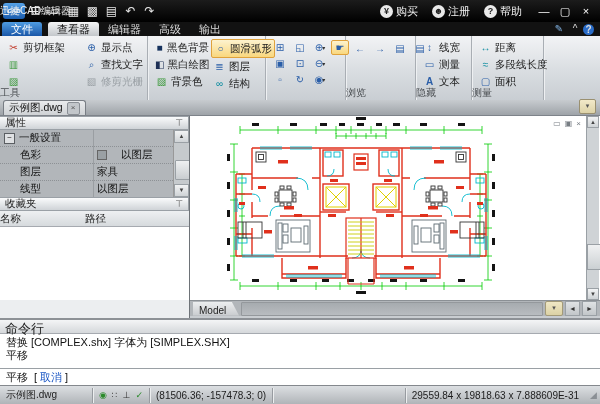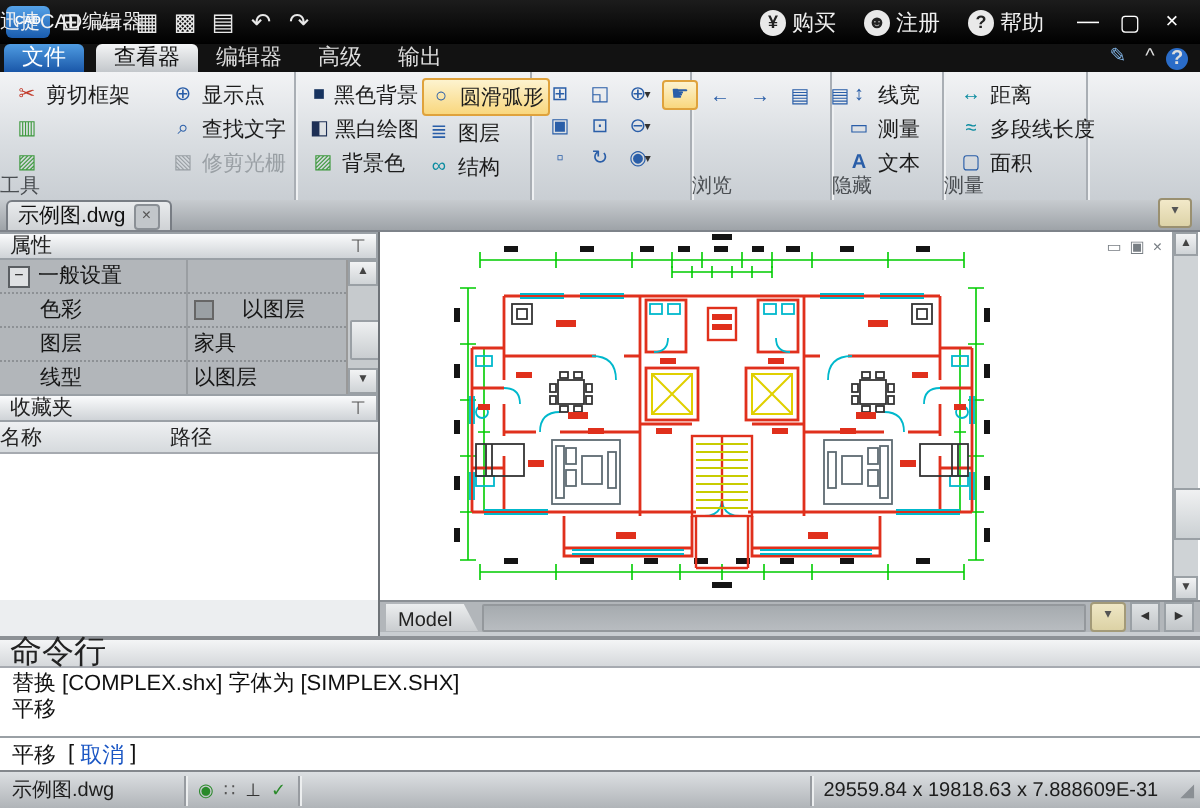--- a/index.html
+++ b/index.html
@@ -98,21 +98,21 @@
             display:flex;align-items:flex-end;padding-left:6px;box-sizing:border-box}
   #htrack{flex:1;height:12px;margin:0 2px;background:linear-gradient(#a6abaf,#b8bcc0);border:1px solid #94989c;border-radius:1px}
   #modelbar .vbtn{width:16px;height:13px;background:linear-gradient(#efe7c5,#dcd2a5);border:1px solid #a39a78;
                   border-radius:2px;font-size:7px;text-align:center;line-height:12px;color:#555}
   #modelbar .harr{width:13px;height:13px;font-size:7px;line-height:13px;text-align:center;color:#333;
                   background:linear-gradient(#dfe2e4,#c2c6c9);border:1px solid #9aa0a5;margin-left:2px}
   #modelbar .harr:last-child{margin-right:3px}
   
   #cmdpanel{left:0;top:318px;width:600px;height:50px;background:#fff;border-top:2px solid #8d9196;box-sizing:border-box}
   #cmdhead{height:13px;background:linear-gradient(#f4f5f6,#d5d8db);border-bottom:1px solid #a6aab0;
-           font-size:16px;color:#222;display:flex;align-items:center;padding-left:5px}
+           font-size:13px;color:#222;display:flex;padding-left:5px}
   #cmdbody{font-size:11px;color:#111;padding:2px 6px;line-height:13px}
   #promptrow{left:0;top:368px;width:600px;height:17px;background:#fff;border-top:1px solid #9aa0a5;
              font-size:11px;color:#111;display:flex;align-items:center;padding-left:6px;box-sizing:border-box}
   #promptrow .cancel{color:#1a56c4;margin:0 3px}
   
   #statusbar{left:0;top:385px;width:600px;height:19px;background:linear-gradient(#dcdfe2,#b0b4b8);
              border-top:1px solid #84888d;display:flex;align-items:center;font-size:10px;color:#1d1d1d;box-sizing:border-box}
   .seg{height:15px;display:flex;align-items:center;padding:0 6px;border-right:1px solid #979ba0;box-shadow:1px 0 0 #eceeef}
   .seg.icons{gap:5px}
   .seg.icons span{font-size:9px;line-height:10px}
@@ -533,18 +533,21 @@
 <div id="statusbar" class="abs">
   <div class="seg" style="width:80px">
     <span>示例图.dwg</span>
   </div>
   <div class="seg icons">
     <span class="ico-marker">◉</span>
     <span class="ico-grid">∷</span>
     <span class="ico-perp">⊥</span>
     <span class="ico-check">✓</span>
   </div>
+  <div class="seg">
+    <span>(81506.36; -157478.3; 0)</span>
+  </div>
   <div class="fill"></div>
   <div class="seg" style="border-right:none;box-shadow:none">
     <span>29559.84 x 19818.63 x 7.888609E-31</span>
   </div>
   <div class="grip">◢</div>
 </div>
 
 </body></html>

